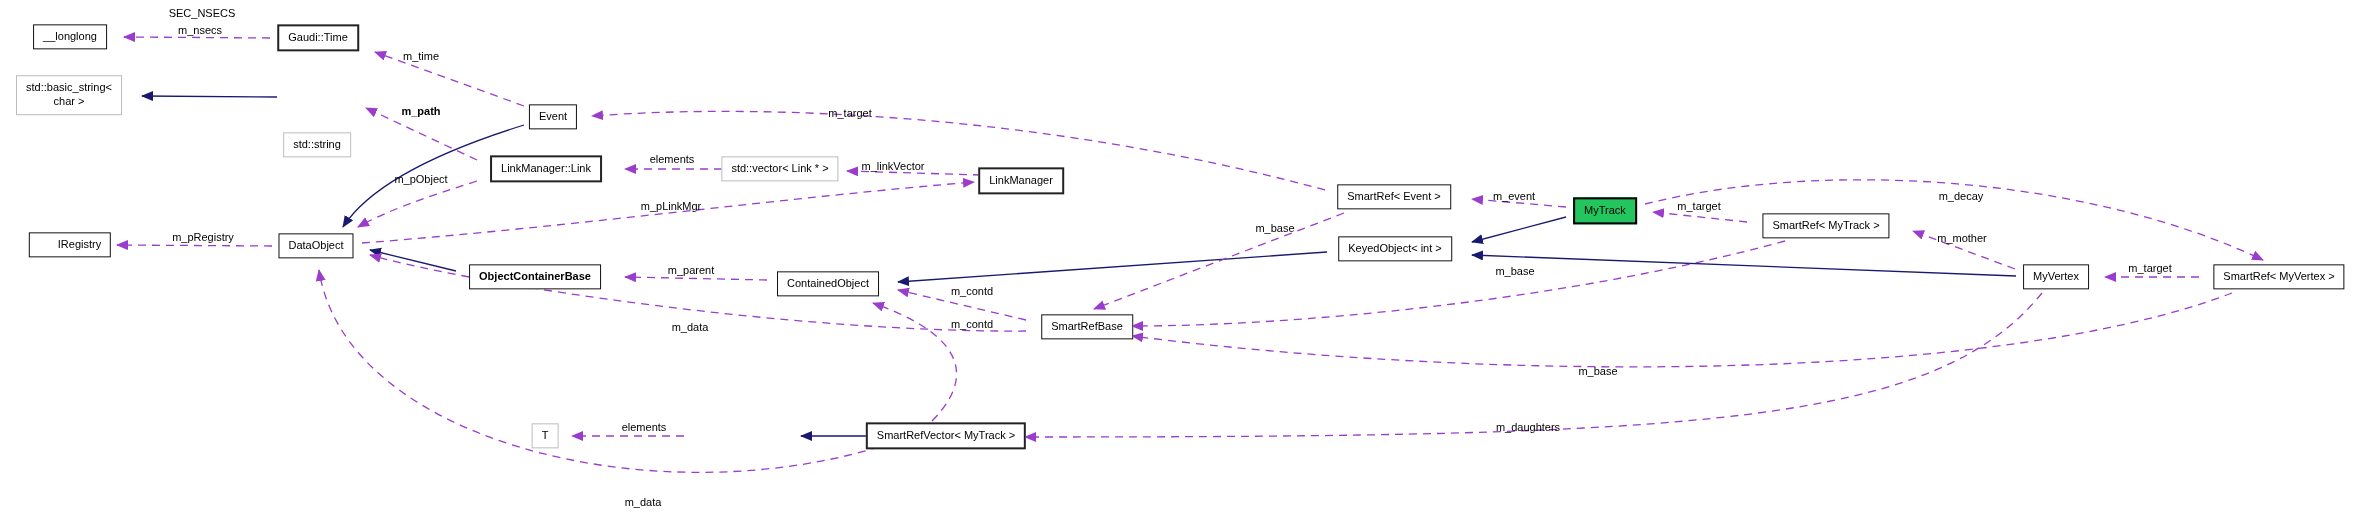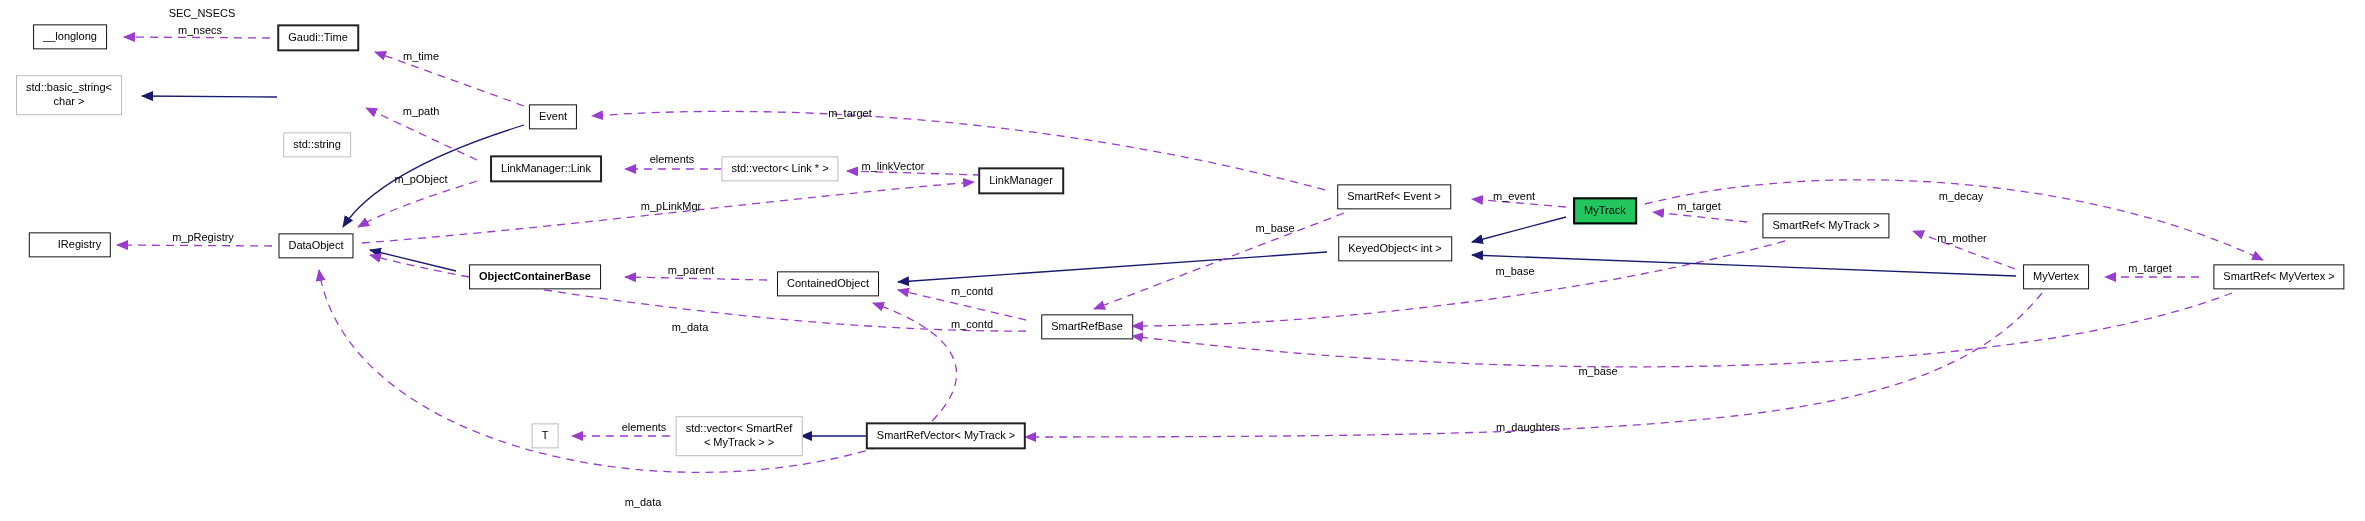--- a/index.html
+++ b/index.html
@@ -127,32 +127,28 @@
   </div>
   <div class="node" style="left:2056px; top:277px;">
     <span>MyVertex</span>
   </div>
   <div class="node" style="left:2279px; top:277px;">
     <span>SmartRef&lt; MyVertex &gt;</span>
   </div>
   <div class="node gray" style="left:545px; top:436px;">
     <span>T</span>
   </div>
-  <div class="node gray" style="left:739px; top:436px;">
-    <div>std::vector&lt; SmartRef</div>
-    <div>&lt; MyTrack &gt; &gt;</div>
-  </div>
   <div class="node bold" style="left:946px; top:436px;">
     <span>SmartRefVector&lt; MyTrack &gt;</span>
   </div>
 
   <div class="elabel" style="left:202px; top:13px;">SEC_NSECS</div>
   <div class="elabel" style="left:200px; top:30px;">m_nsecs</div>
   <div class="elabel" style="left:421px; top:56px;">m_time</div>
-  <div class="elabel" style="left:421px; top:111px;">m_path</div>
+  <div class="elabel" style="left:421px; top:111px;font-weight:bold;">m_path</div>
   <div class="elabel" style="left:850px; top:113px;">m_target</div>
   <div class="elabel" style="left:672px; top:159px;">elements</div>
   <div class="elabel" style="left:893px; top:166px;">m_linkVector</div>
   <div class="elabel" style="left:671px; top:206px;">m_pLinkMgr</div>
   <div class="elabel" style="left:421px; top:179px;">m_pObject</div>
   <div class="elabel" style="left:203px; top:237px;">m_pRegistry</div>
   <div class="elabel" style="left:691px; top:270px;">m_parent</div>
   <div class="elabel" style="left:972px; top:291px;">m_contd</div>
   <div class="elabel" style="left:972px; top:324px;">m_contd</div>
   <div class="elabel" style="left:690px; top:327px;">m_data</div>

